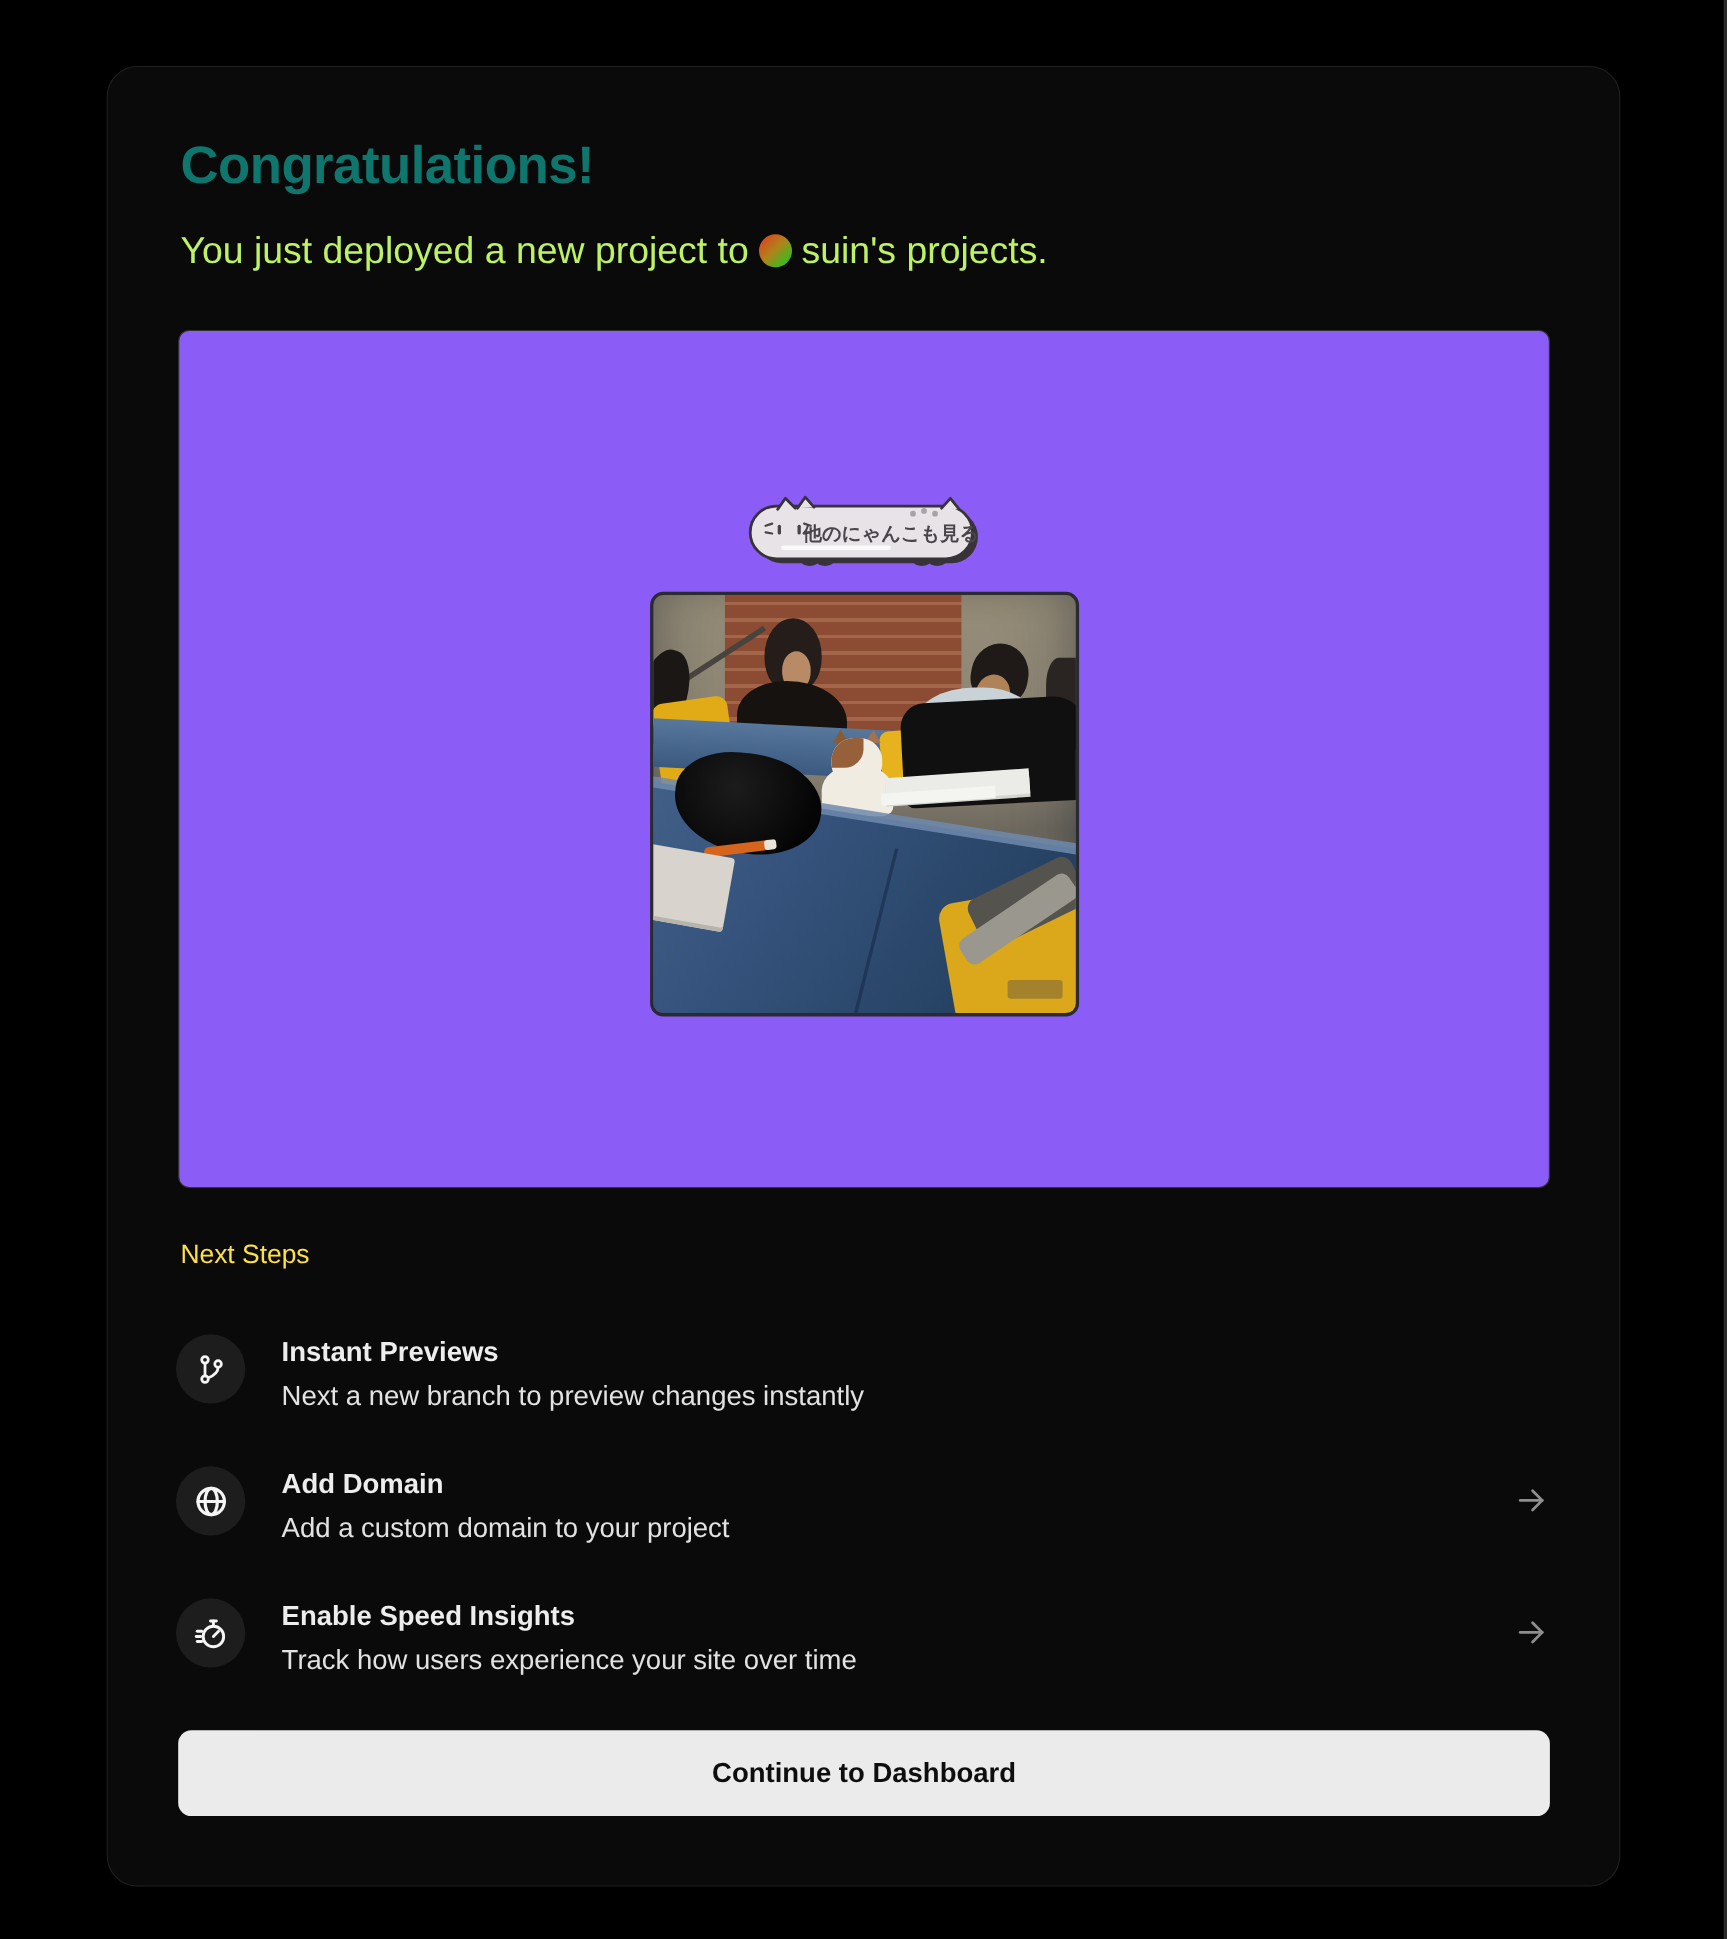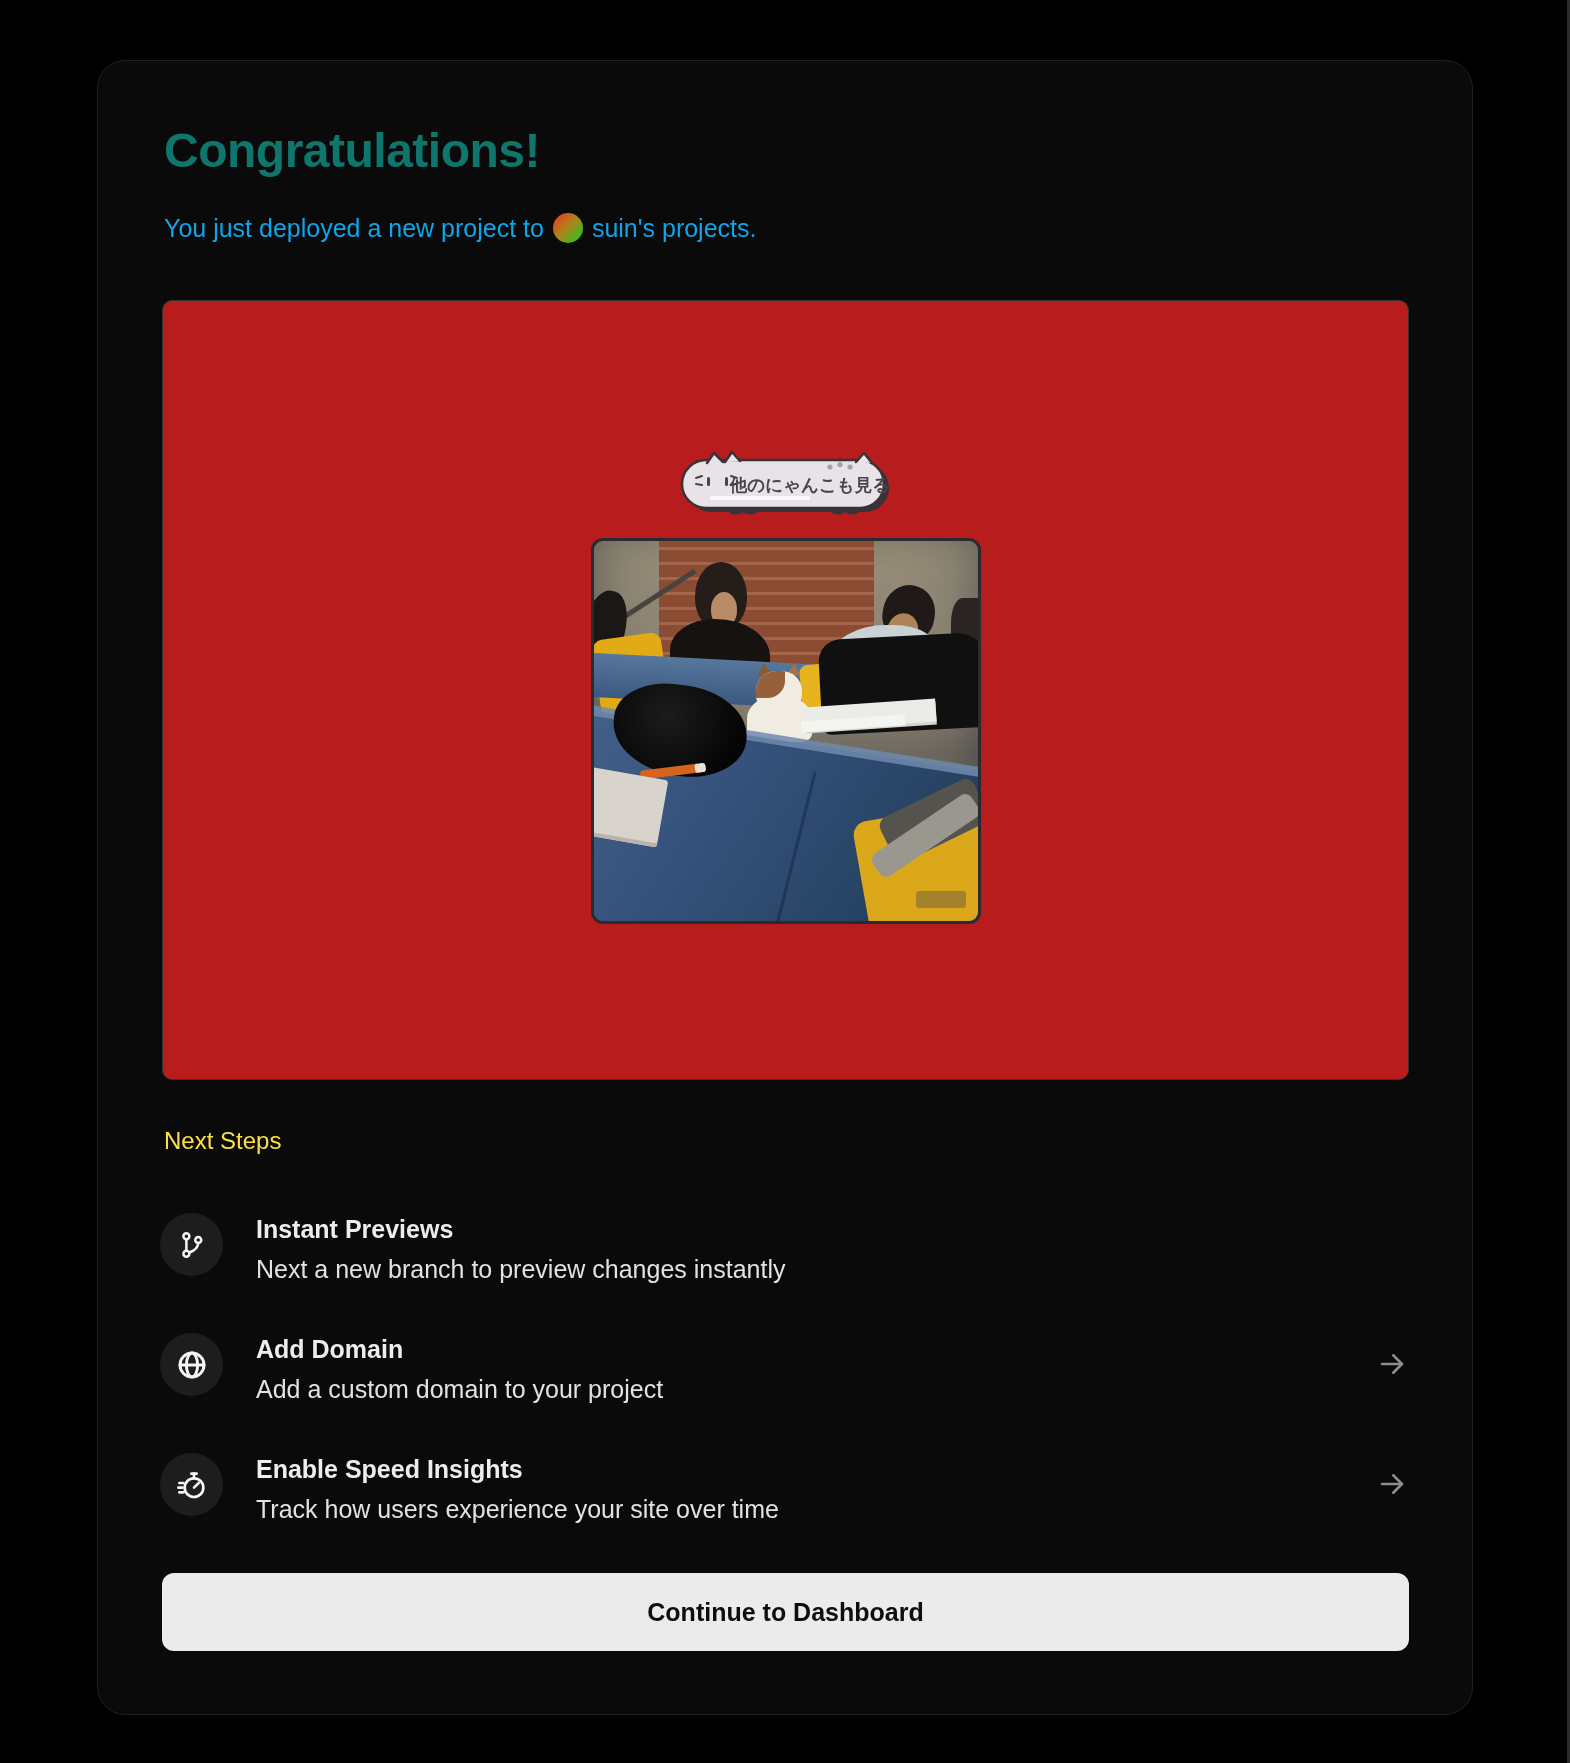--- a/index.html
+++ b/index.html
@@ -2,26 +2,26 @@
 <html><head>
 <meta charset="utf-8">
 <style>
   html,body{margin:0;padding:0;background:#000;}
   body{width:1570px;height:1763px;position:relative;overflow:hidden;
        font-family:"Liberation Sans",sans-serif;-webkit-font-smoothing:antialiased;}
   .card{position:absolute;left:97px;top:60px;width:1376px;height:1655px;
         background:#0a0a0a;border:1px solid #202020;border-radius:28px;box-sizing:border-box;}
   .title{position:absolute;left:66px;top:62px;margin:0;font-size:48px;font-weight:700;
          letter-spacing:-0.5px;color:#0f766e;}
-  .subtitle{position:absolute;left:66px;top:150px;margin:0;font-size:25px;color:#0ea5e9;
+  .subtitle{position:absolute;left:66px;top:150px;margin:0;font-size:34px;color:#bef264;
             display:flex;align-items:center;gap:9px;line-height:34px;}
   .subtitle b{font-weight:400;}
   .avatar{display:inline-block;width:30px;height:30px;border-radius:50%;
           background:linear-gradient(135deg,#d4521d 18%,#ad851b 48%,#4cb31e 78%);}
-  .preview{position:absolute;left:64px;top:239px;width:1247px;height:780px;background:#b91c1c;
+  .preview{position:absolute;left:64px;top:239px;width:1247px;height:780px;background:#8b5cf6;
            border:1px solid #333;border-radius:10px;box-sizing:border-box;}
   .bubble{position:absolute;left:50%;top:149px;transform:translateX(-50%);width:212px;height:68px;}
   
   .photo{position:absolute;left:50%;top:237px;transform:translateX(-50%);
          width:390px;height:386px;border:3px solid #2a2a31;border-radius:12px;
          overflow:hidden;background:linear-gradient(180deg,#958d78 0%,#8d8573 34%,#7e776a 48%,#6f6a5f 56%);
          box-sizing:border-box;box-shadow:inset 0 -50px 70px rgba(8,18,40,.30),inset 0 0 28px rgba(0,0,0,.15);}
   .photo .ly{position:absolute;}
   .brick{left:17%;top:0;width:56%;height:37%;
          background:repeating-linear-gradient(0deg,#8c4b33 0 12px,#a3664a 12px 15px);}

